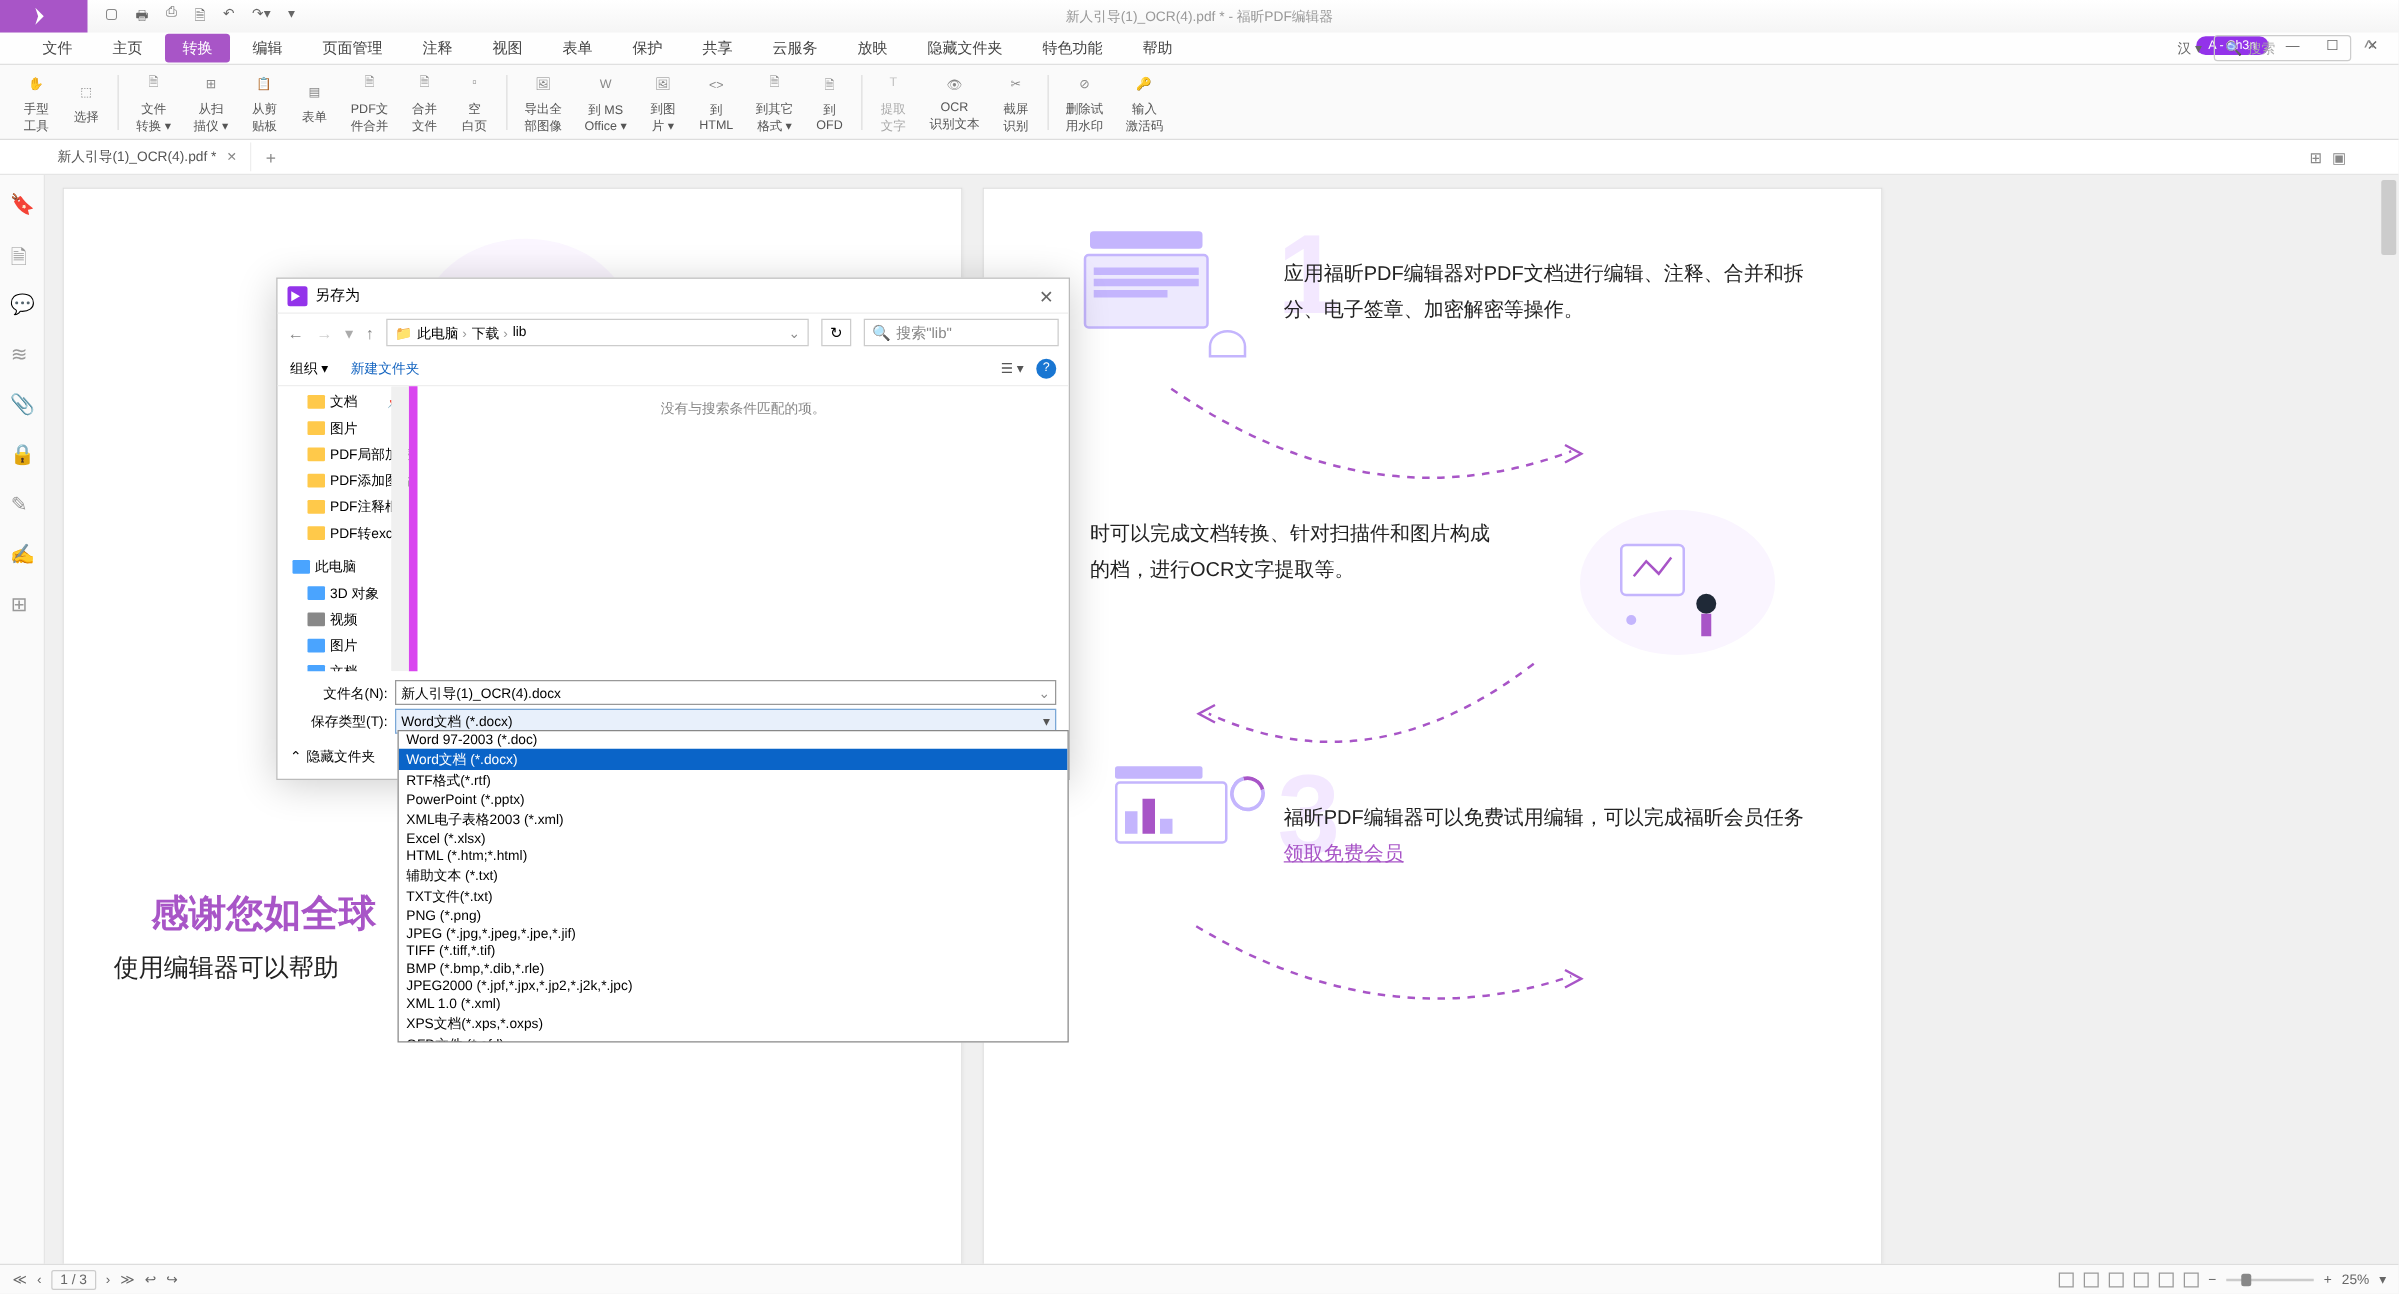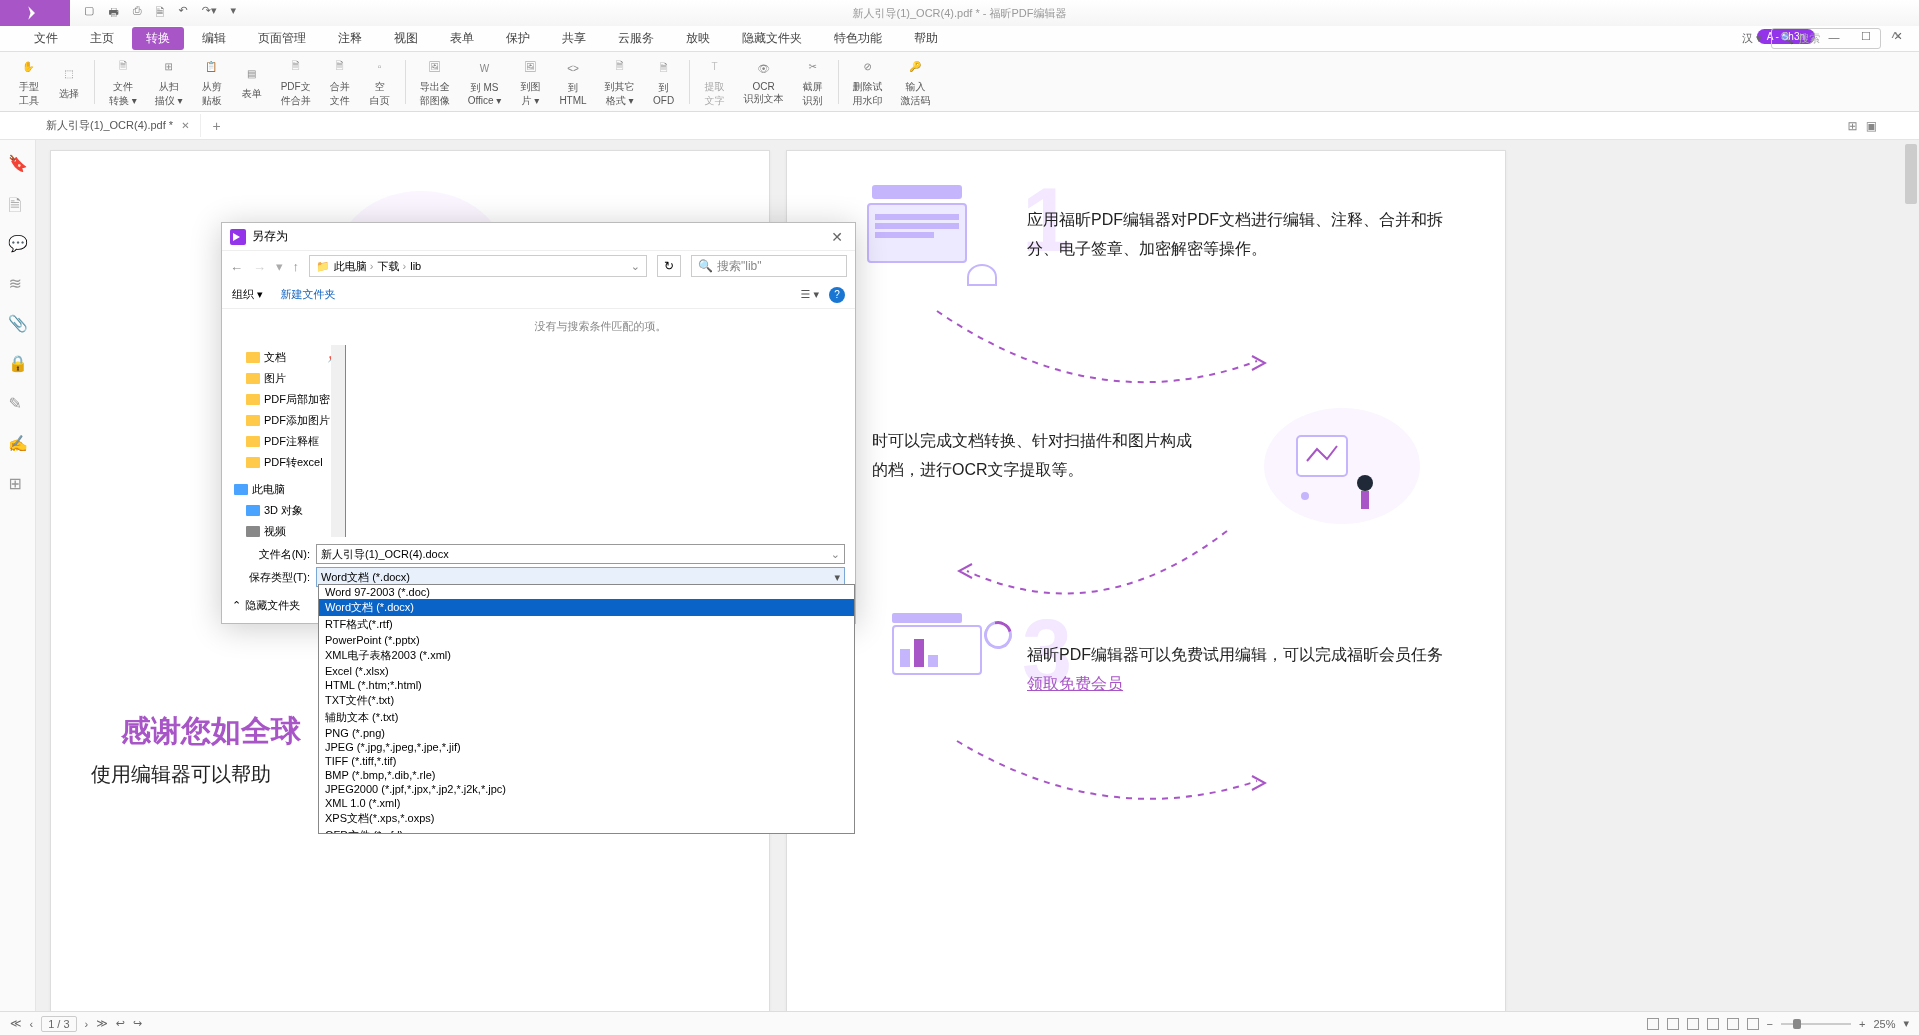--- a/index.html
+++ b/index.html
@@ -60,21 +60,21 @@
 .dialog .dnav { height: 30px; display: flex; align-items: center; padding: 0 8px; gap: 10px; }
 .dialog .dnav .arrow-btn { color: #888; font-size: 13px; }
 .dialog .dnav .path { flex: 1; border: 1px solid #ccc; height: 22px; display: flex; align-items: center; padding: 0 6px; gap: 4px; font-size: 11px; }
 .dialog .dnav .path .crumb::after { content: " ›"; color: #999; }
 .dialog .dnav .refresh { border: 1px solid #ccc; width: 24px; height: 22px; display: flex; align-items: center; justify-content: center; }
 .dialog .dnav .search { border: 1px solid #ccc; width: 156px; height: 22px; display: flex; align-items: center; padding: 0 6px; color: #888; gap: 4px; }
 .dialog .dtool { height: 28px; display: flex; align-items: center; padding: 0 10px; gap: 18px; border-bottom: 1px solid #eee; font-size: 11px; }
 .dialog .dtool .viewopts { margin-left: auto; display: flex; gap: 10px; align-items: center; color: #555; }
 .dialog .dtool .help { width: 16px; height: 16px; background: #1976d2; color: #fff; border-radius: 50%; display: flex; align-items: center; justify-content: center; font-size: 10px; }
 .dialog .dbody { display: flex; height: 228px; }
-.dialog .tree { width: 124px; border-right: 1px solid #d946ef; overflow: hidden; font-size: 11px; padding: 2px 0; position: relative; margin-top: 36px; }
+.dialog .tree { width: 112px; border-right: 7px solid #d946ef; overflow: hidden; font-size: 11px; padding: 2px 0; position: relative; }
 .dialog .tree .titem { padding: 3px 6px 3px 24px; white-space: nowrap; display: flex; align-items: center; gap: 4px; }
 .dialog .tree .titem .fico { width: 14px; height: 11px; background: #ffc94a; border-radius: 1px; flex-shrink: 0; }
 .dialog .tree .titem.pc { padding-left: 12px; margin-top: 6px; }
 .dialog .tree .titem.pc .fico { background: #4aa4ff; }
 .dialog .tree::after { content: ""; position: absolute; right: 0; top: 0; bottom: 0; width: 14px; background: #f0f0f0; }
 .dialog .list { flex: 1; position: relative; }
 .dialog .list .cols { display: flex; height: 22px; align-items: center; border-bottom: 1px solid #eee; font-size: 11px; color: #555; }
 .dialog .list .cols .col { padding: 0 10px; }
 .dialog .list .empty { text-align: center; color: #888; font-size: 11px; padding-top: 10px; }
 .dialog .fields { padding: 4px 10px; }
@@ -303,21 +303,21 @@
           </div>
         <div style="position:absolute;right:-10px;bottom:5px;width:30px;height:22px;border:2px solid #c4b5fd;border-radius:50% 50% 0 0/60% 60% 0 0;border-bottom:2px solid #c4b5fd"></div>
       </div>
       <div class="para" style="left:240px;top:55px;width:420px">应用福昕PDF编辑器对PDF文档进行编辑、注释、合并和拆分、电子签章、加密解密等操作。</div>
       <svg class="dash-arrow" style="left:140px;top:150px" width="340" height="120">
           <path d="M10 10 Q 170 120 330 60" stroke="#a855c7" stroke-width="2" stroke-dasharray="6 6" fill="none"></path>
           <path d="M325 55 L338 62 L325 69" stroke="#a855c7" stroke-width="2" fill="none"></path>
         </svg>
 
       <div class="num" style="left:10px;top:250px;opacity:0.5">2</div>
-      <div class="para" style="left:85px;top:276px;width:320px">时可以完成文档转换、针对扫描件和图片构成的档，进行OCR文字提取等。</div>
+      <div class="para" style="left:85px;top:263px;width:320px">时可以完成文档转换、针对扫描件和图片构成的档，进行OCR文字提取等。</div>
       <div class="illust" style="left:470px;top:250px;width:170px;height:130px">
         <svg width="170" height="130">
             <ellipse cx="85" cy="65" rx="78" ry="58" fill="#faf5ff"></ellipse>
             <rect x="40" y="35" width="50" height="40" rx="4" fill="#fff" stroke="#c4b5fd" stroke-width="2"></rect>
             <path d="M50 60 L60 48 L70 58 L80 45" stroke="#a855c7" stroke-width="2" fill="none"></path>
             <circle cx="108" cy="82" r="8" fill="#1f2937"></circle>
             <rect x="104" y="90" width="8" height="18" fill="#a855c7"></rect>
             <circle cx="48" cy="95" r="4" fill="#c4b5fd"></circle>
           </svg>
       </div>
@@ -456,22 +456,22 @@
 </div>
 
 <div class="dropdown">
   <div class="opt">Word 97-2003 (*.doc)</div>
   <div class="opt sel">Word文档 (*.docx)</div>
   <div class="opt">RTF格式(*.rtf)</div>
   <div class="opt">PowerPoint (*.pptx)</div>
   <div class="opt">XML电子表格2003 (*.xml)</div>
   <div class="opt">Excel (*.xlsx)</div>
   <div class="opt">HTML (*.htm;*.html)</div>
+  <div class="opt">辅助文本 (*.txt)</div>
   <div class="opt">TXT文件(*.txt)</div>
-  <div class="opt">辅助文本 (*.txt)</div>
   <div class="opt">PNG (*.png)</div>
   <div class="opt">JPEG (*.jpg,*.jpeg,*.jpe,*.jif)</div>
   <div class="opt">TIFF (*.tiff,*.tif)</div>
   <div class="opt">BMP (*.bmp,*.dib,*.rle)</div>
   <div class="opt">JPEG2000 (*.jpf,*.jpx,*.jp2,*.j2k,*.jpc)</div>
   <div class="opt">XML 1.0 (*.xml)</div>
   <div class="opt">XPS文档(*.xps,*.oxps)</div>
   <div class="opt">OFD文件 (*.ofd)</div>
 </div>
 

